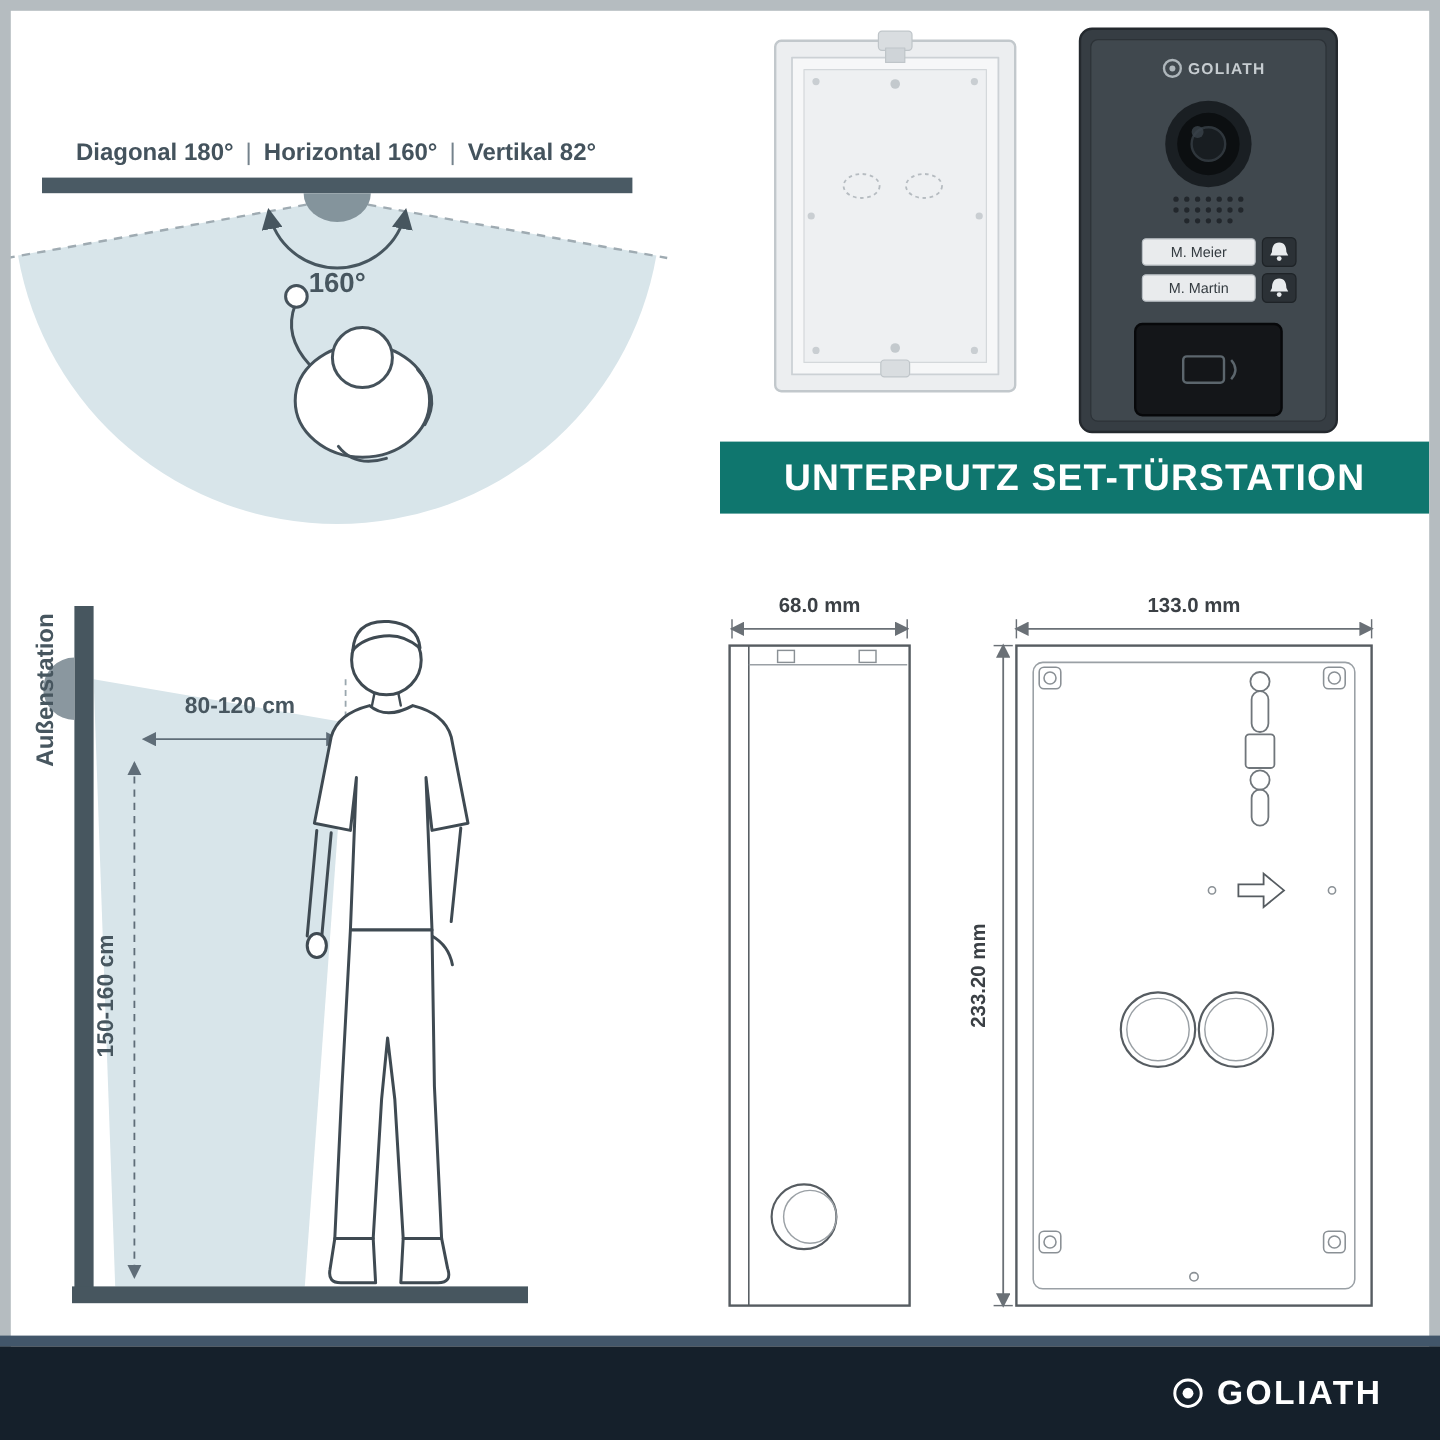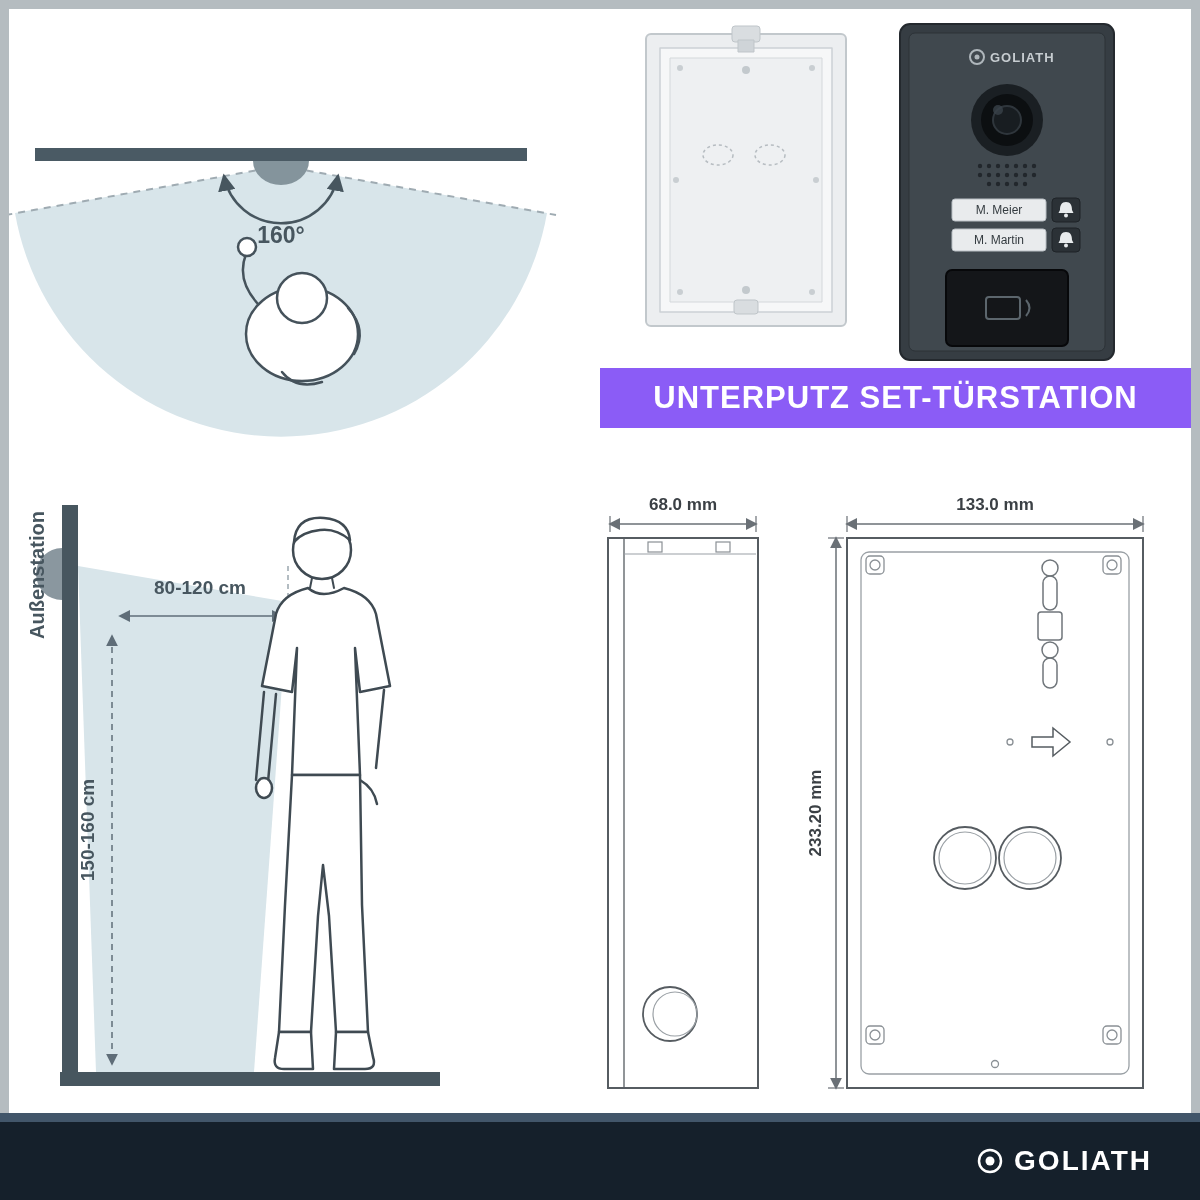--- a/index.html
+++ b/index.html
@@ -20,21 +20,21 @@
     color: #4b5a65; z-index: 2;
   }
   .specs {
     left: 0; top: 116px; width: 560px; text-align: center;
     font-size: 20px; font-weight: bold; color: #44535d; z-index: 2;
   }
   .specs .sep { margin: 0 10px; font-weight: normal; color: #74828c; }
 
   .banner {
     left: 600px; top: 368px; width: 591px; height: 60px;
-    background: #8b5cf6; color: #ffffff;
+    background: #0f766e; color: #ffffff;
     display: flex; align-items: center; justify-content: center;
     font-size: 31px; font-weight: bold; letter-spacing: 1px; z-index: 2;
   }
 
   .footer-accent { left: 0; bottom: 78px; width: 1200px; height: 9px; background: #42566a; z-index: 7; }
   .footer { left: 0; bottom: 0; width: 1200px; height: 78px; background: #15202b; z-index: 7; }
   .logo {
     position: absolute; right: 48px; top: 50%; transform: translateY(-50%);
     display: flex; align-items: center; gap: 10px;
     color: #ffffff; font-size: 28px; font-weight: bold; letter-spacing: 2px;
@@ -66,20 +66,23 @@
     <g stroke="#45525b" stroke-width="2.5" fill="#ffffff" stroke-linecap="round">
       <ellipse cx="302" cy="334" rx="56" ry="47"></ellipse>
       <path d="M282,372 Q296,390 322,382" fill="none"></path>
       <path d="M258,304 Q236,280 246,254" fill="none"></path>
       <circle cx="247" cy="247" r="9"></circle>
       <path d="M348,308 Q368,330 354,354" fill="none"></path>
       <circle cx="302" cy="298" r="25"></circle>
     </g>
   </svg>
 
+  <div class="abs specs">
+    <span>Diagonal 180°</span><span class="sep">|</span><span>Horizontal 160°</span><span class="sep">|</span><span>Vertikal 82°</span>
+  </div>
 
   <svg class="layer" style="left:600px;top:0" width="600" height="370" viewBox="0 0 600 370">
 
     <g stroke-linejoin="round">
       <rect x="46" y="34" width="200" height="292" rx="5" fill="#eceef0" stroke="#c2c8cc" stroke-width="2"></rect>
       <rect x="60" y="48" width="172" height="264" fill="#f6f7f8" stroke="#ccd1d5" stroke-width="1.5"></rect>
       <rect x="70" y="58" width="152" height="244" fill="#eef0f2" stroke="#d4d8db" stroke-width="1"></rect>
       <ellipse cx="118" cy="155" rx="15" ry="10" fill="none" stroke="#b6bcc1" stroke-width="1.5" stroke-dasharray="3 3"></ellipse>
       <ellipse cx="170" cy="155" rx="15" ry="10" fill="none" stroke="#b6bcc1" stroke-width="1.5" stroke-dasharray="3 3"></ellipse>
       <circle cx="146" cy="70" r="4" fill="#c3c9cd"></circle>

